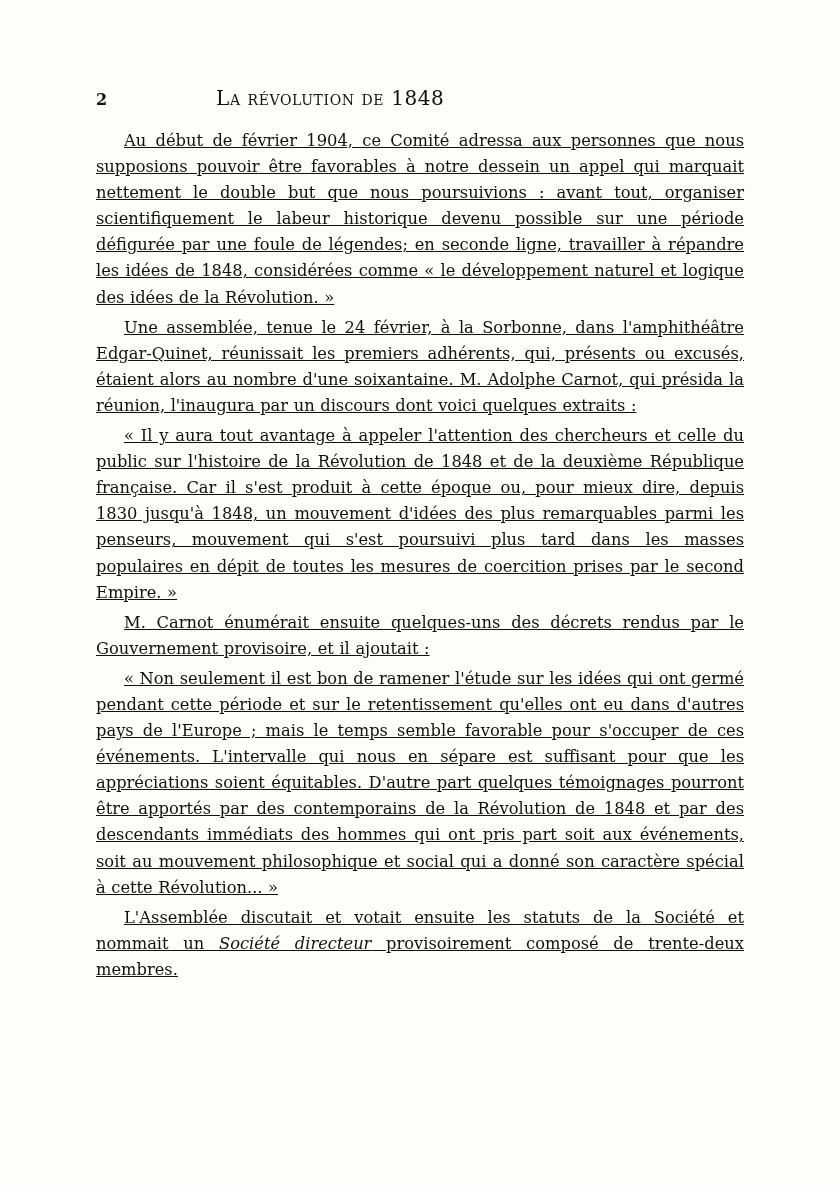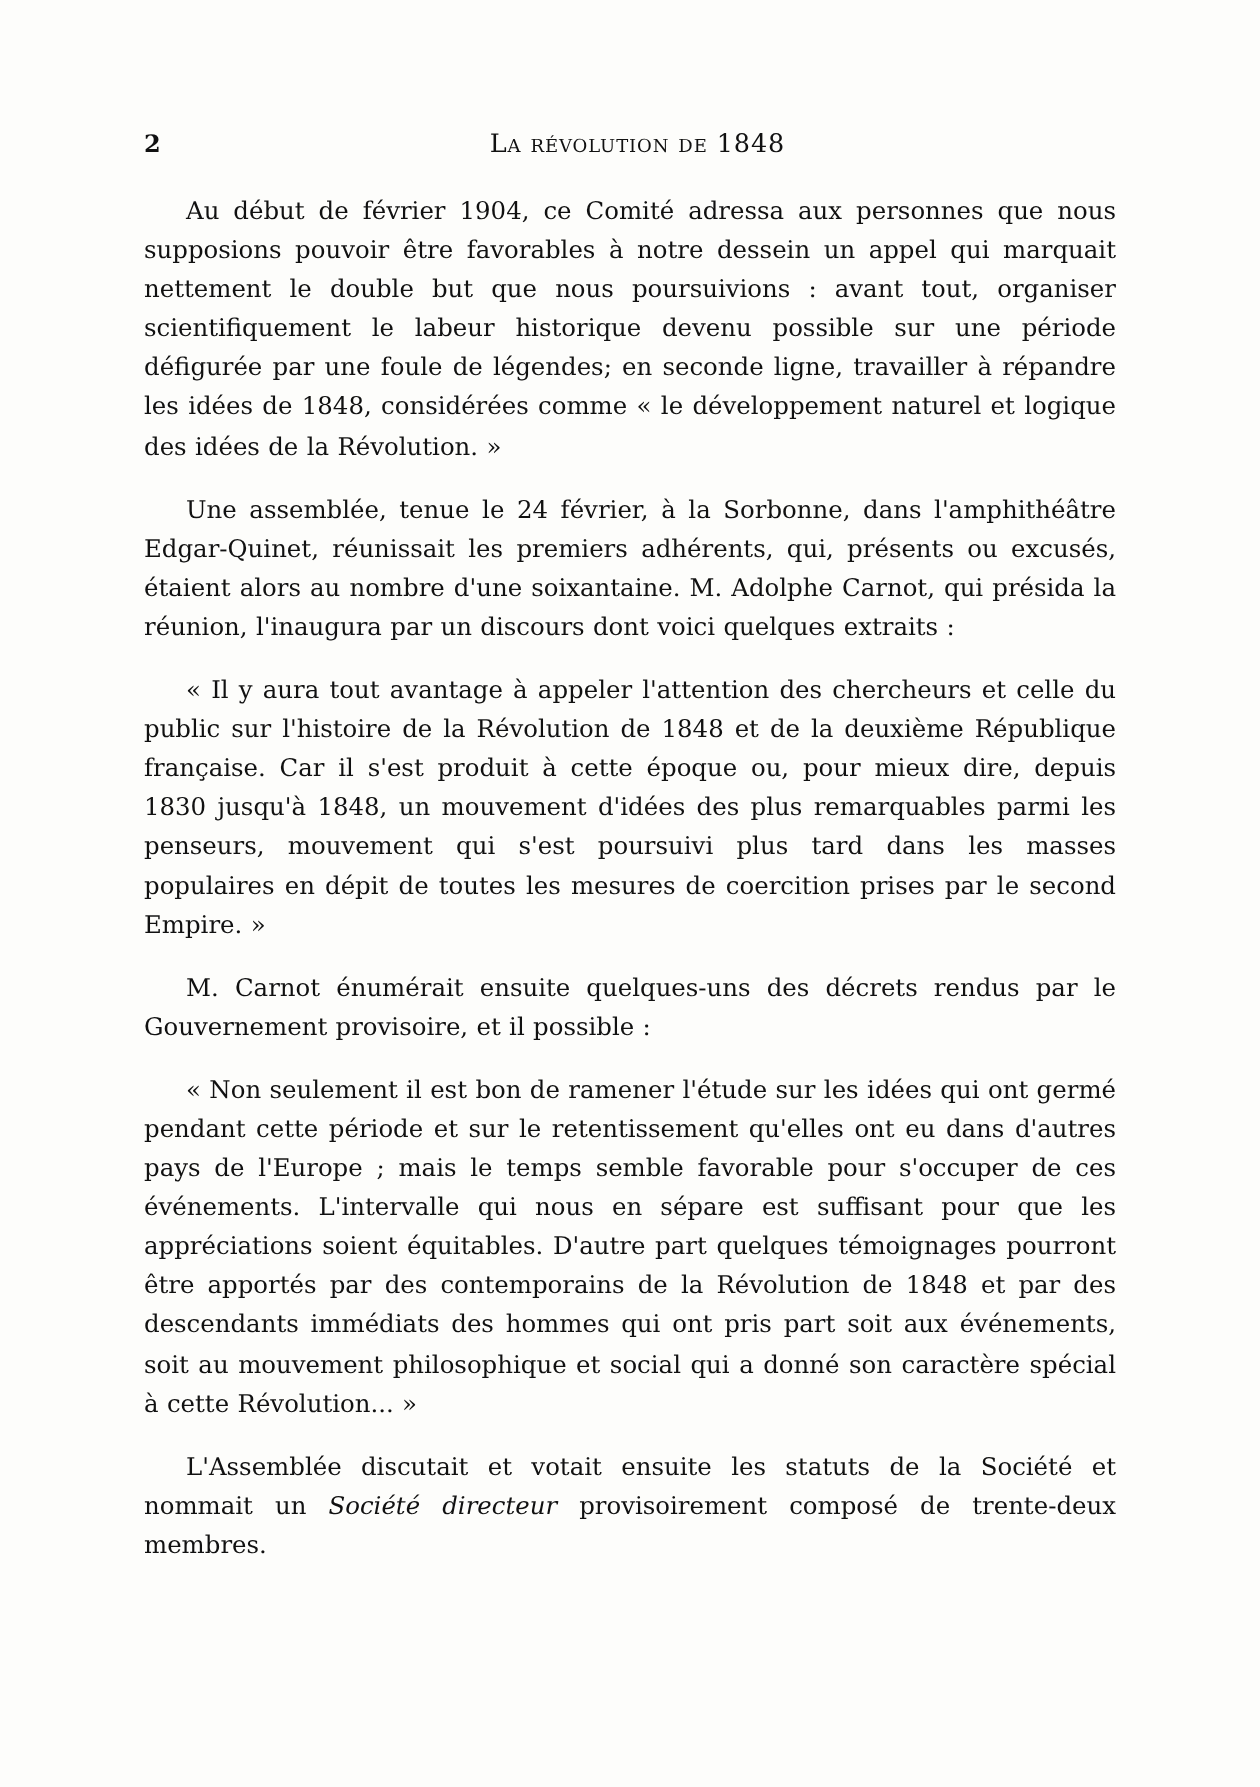--- a/index.html
+++ b/index.html
@@ -29,59 +29,60 @@
     margin-bottom: 14px;
   }
   .folio {
     font-weight: bold;
     font-size: 16px;
     letter-spacing: 0.5px;
     width: 120px;
   }
   .running-head {
     flex: 1;
-    text-align: center;
-    font-size: 17px;
+    text-align: left;
+    font-size: 20px;
     letter-spacing: 0.6px;
     font-variant: small-caps;
     text-transform: lowercase;
     padding-right: 110px;
   }
   .running-head::first-letter {
     text-transform: uppercase;
   }
   p.para {
     margin: 0;
     font-size: 16.3px;
     line-height: 26.1px;
     text-align: justify;
     text-indent: 28px;
     word-spacing: 0.4px;
     hyphens: manual;
+    text-decoration: underline;
   }
   p.para + p.para {
-    margin-top: 16px;
+    margin-top: 4px;
   }
   .it {
     font-style: italic;
   }
 </style>
 </head>
 <body>
 
 <div class="page">
   <div class="content">
 
     <div class="header-line">
       <div class="folio">2</div>
       <div class="running-head">LA RÉVOLUTION DE 1848</div>
     </div>
 
     <p class="para">Au début de février 1904, ce Comité adressa aux personnes que nous supposions pouvoir être favorables à notre dessein un appel qui marquait nettement le double but que nous poursuivions : avant tout, organiser scientifiquement le labeur historique devenu possible sur une période défigurée par une foule de légendes; en seconde ligne, travailler à répandre les idées de 1848, considérées comme « le développement naturel et logique des idées de la Révolution. »</p>
     <p class="para">Une assemblée, tenue le 24 février, à la Sorbonne, dans l'amphithéâtre Edgar-Quinet, réunissait les premiers adhérents, qui, présents ou excusés, étaient alors au nombre d'une soixantaine. M. Adolphe Carnot, qui présida la réunion, l'inaugura par un discours dont voici quelques extraits :</p>
     <p class="para">« Il y aura tout avantage à appeler l'attention des chercheurs et celle du public sur l'histoire de la Révolution de 1848 et de la deuxième République française. Car il s'est produit à cette époque ou, pour mieux dire, depuis 1830 jusqu'à 1848, un mouvement d'idées des plus remarquables parmi les penseurs, mouvement qui s'est poursuivi plus tard dans les masses populaires en dépit de toutes les mesures de coercition prises par le second Empire. »</p>
-    <p class="para">M. Carnot énumérait ensuite quelques-uns des décrets rendus par le Gouvernement provisoire, et il possible :</p>
+    <p class="para">M. Carnot énumérait ensuite quelques-uns des décrets rendus par le Gouvernement provisoire, et il ajoutait :</p>
     <p class="para">« Non seulement il est bon de ramener l'étude sur les idées qui ont germé pendant cette période et sur le retentissement qu'elles ont eu dans d'autres pays de l'Europe ; mais le temps semble favorable pour s'occuper de ces événements. L'intervalle qui nous en sépare est suffisant pour que les appréciations soient équitables. D'autre part quelques témoignages pourront être apportés par des contemporains de la Révolution de 1848 et par des descendants immédiats des hommes qui ont pris part soit aux événements, soit au mouvement philosophique et social qui a donné son caractère spécial à cette Révolution... »</p>
 
     <p class="para"><span>L'Assemblée discutait et votait ensuite les statuts de la Société et nommait un </span><span class="it">Société directeur</span><span> provisoirement composé de trente-deux membres.</span></p>
 
   </div>
 </div>
 
 </body></html>

